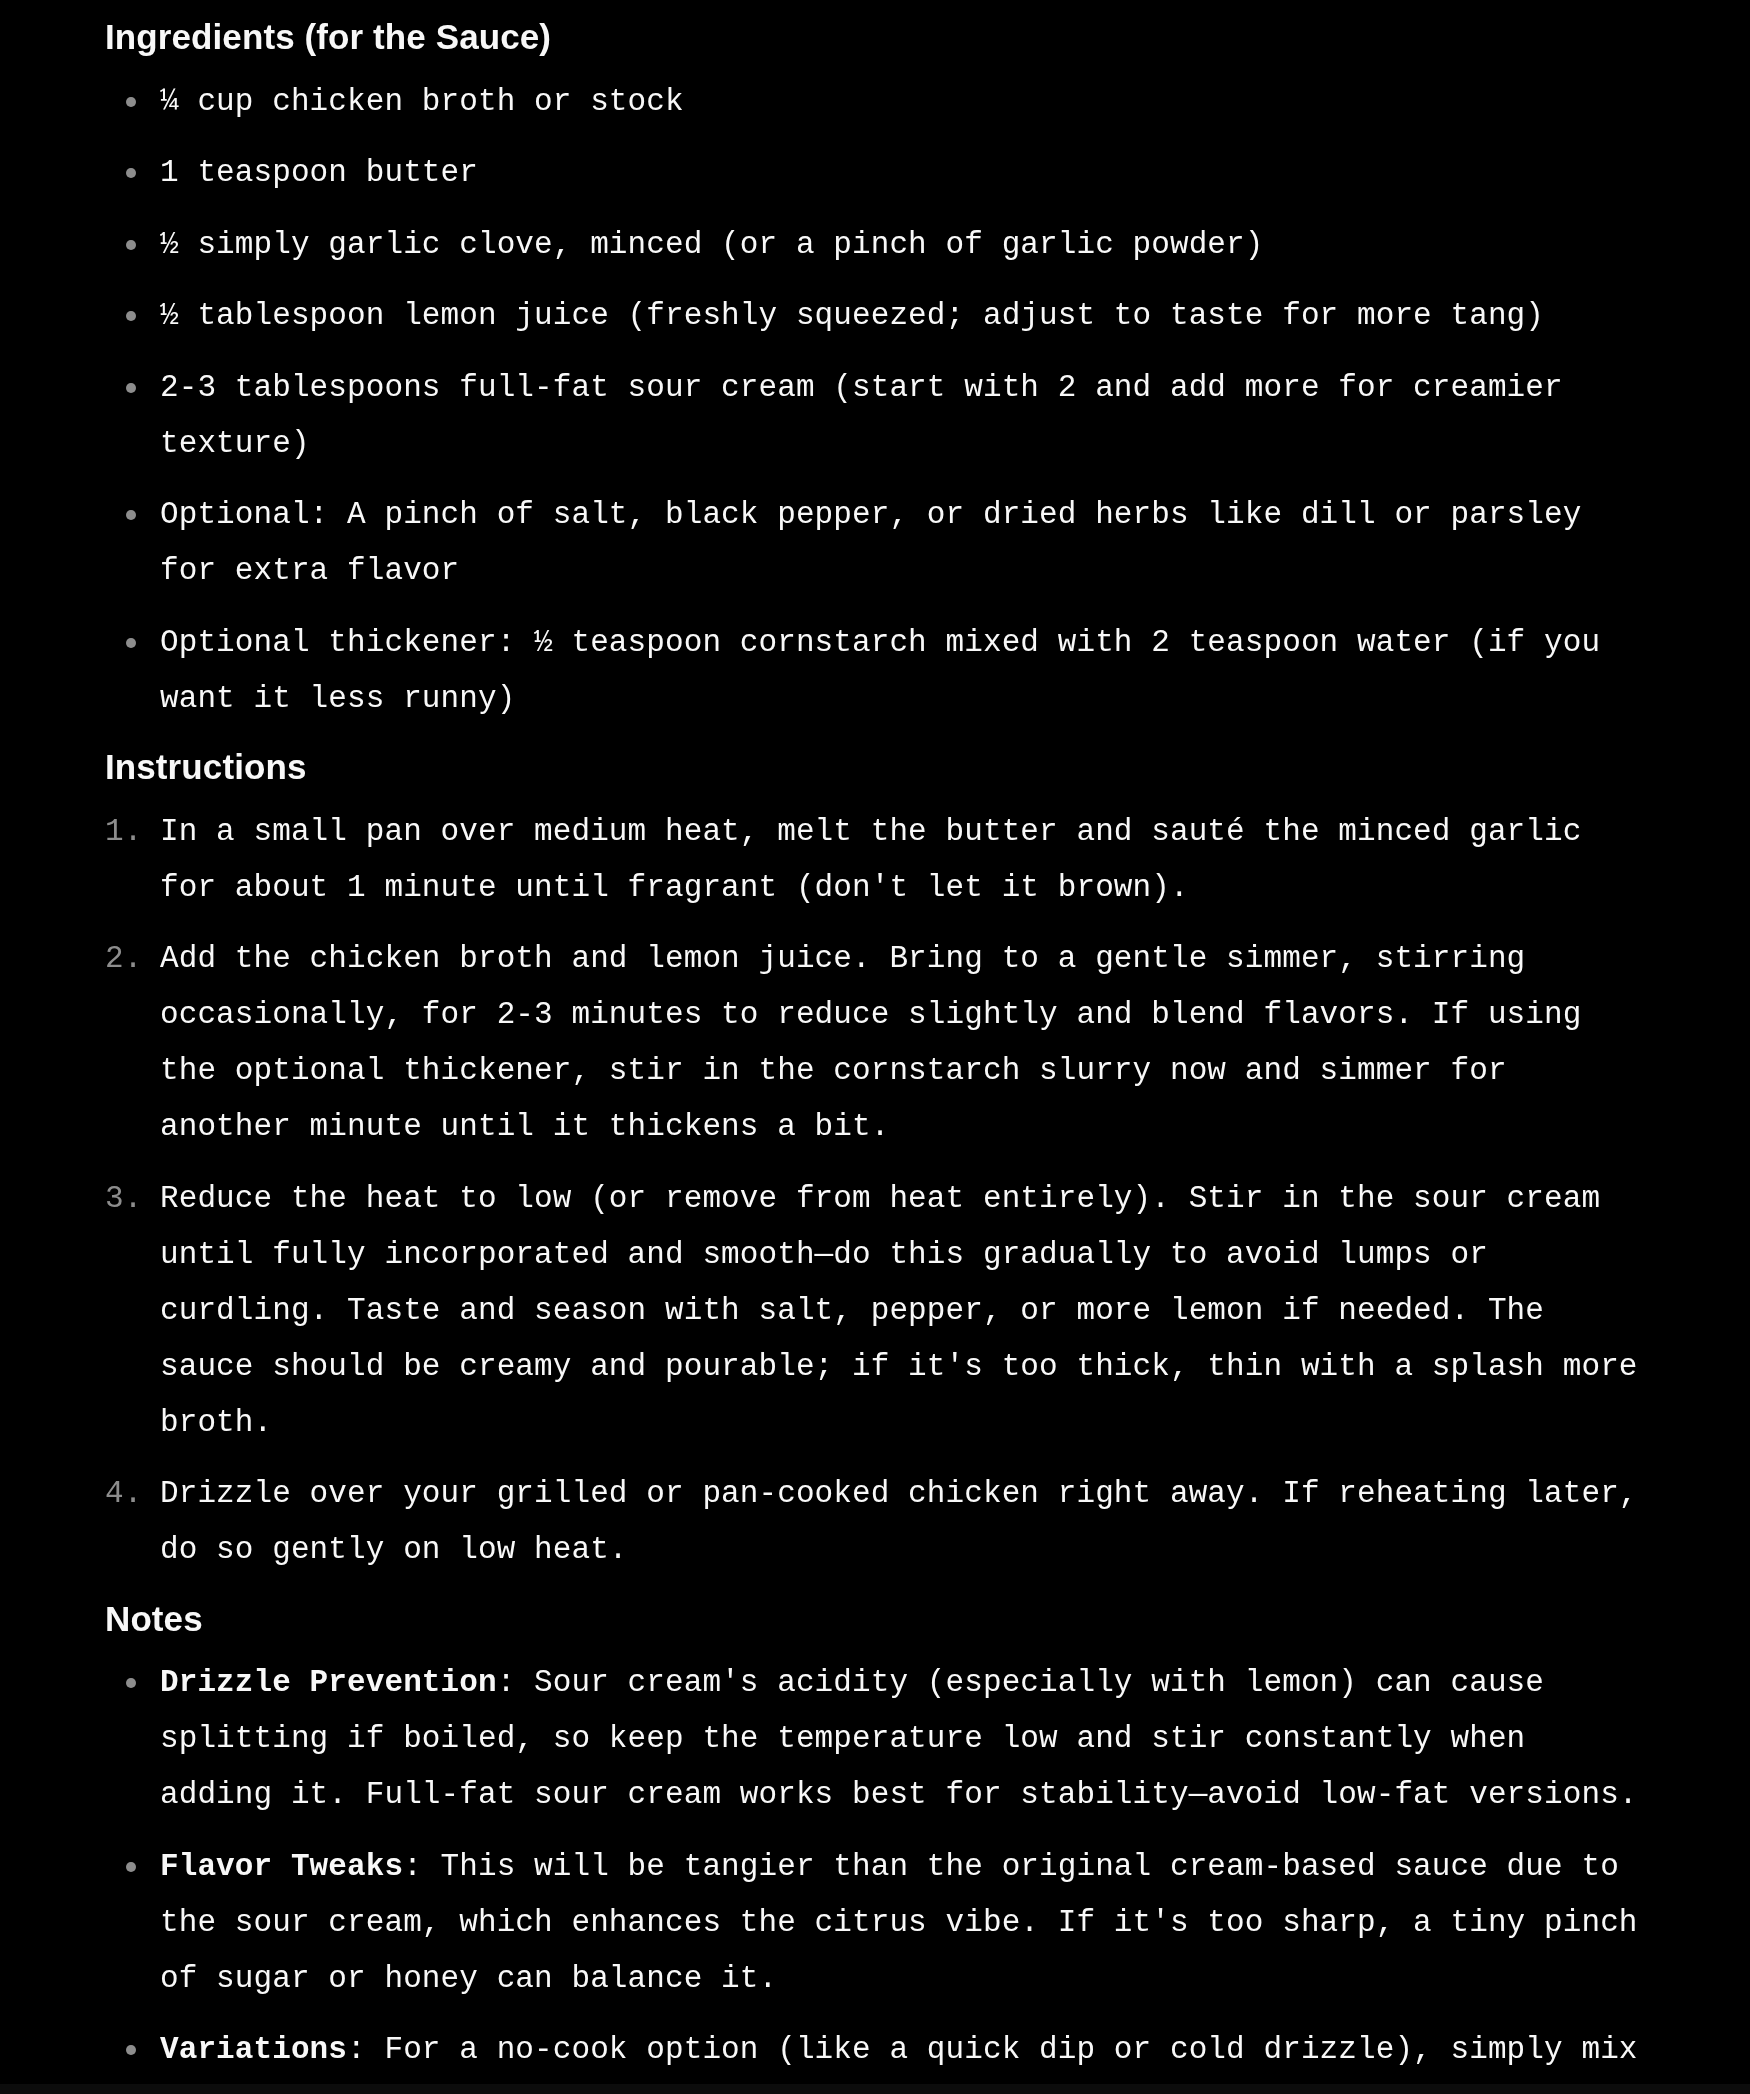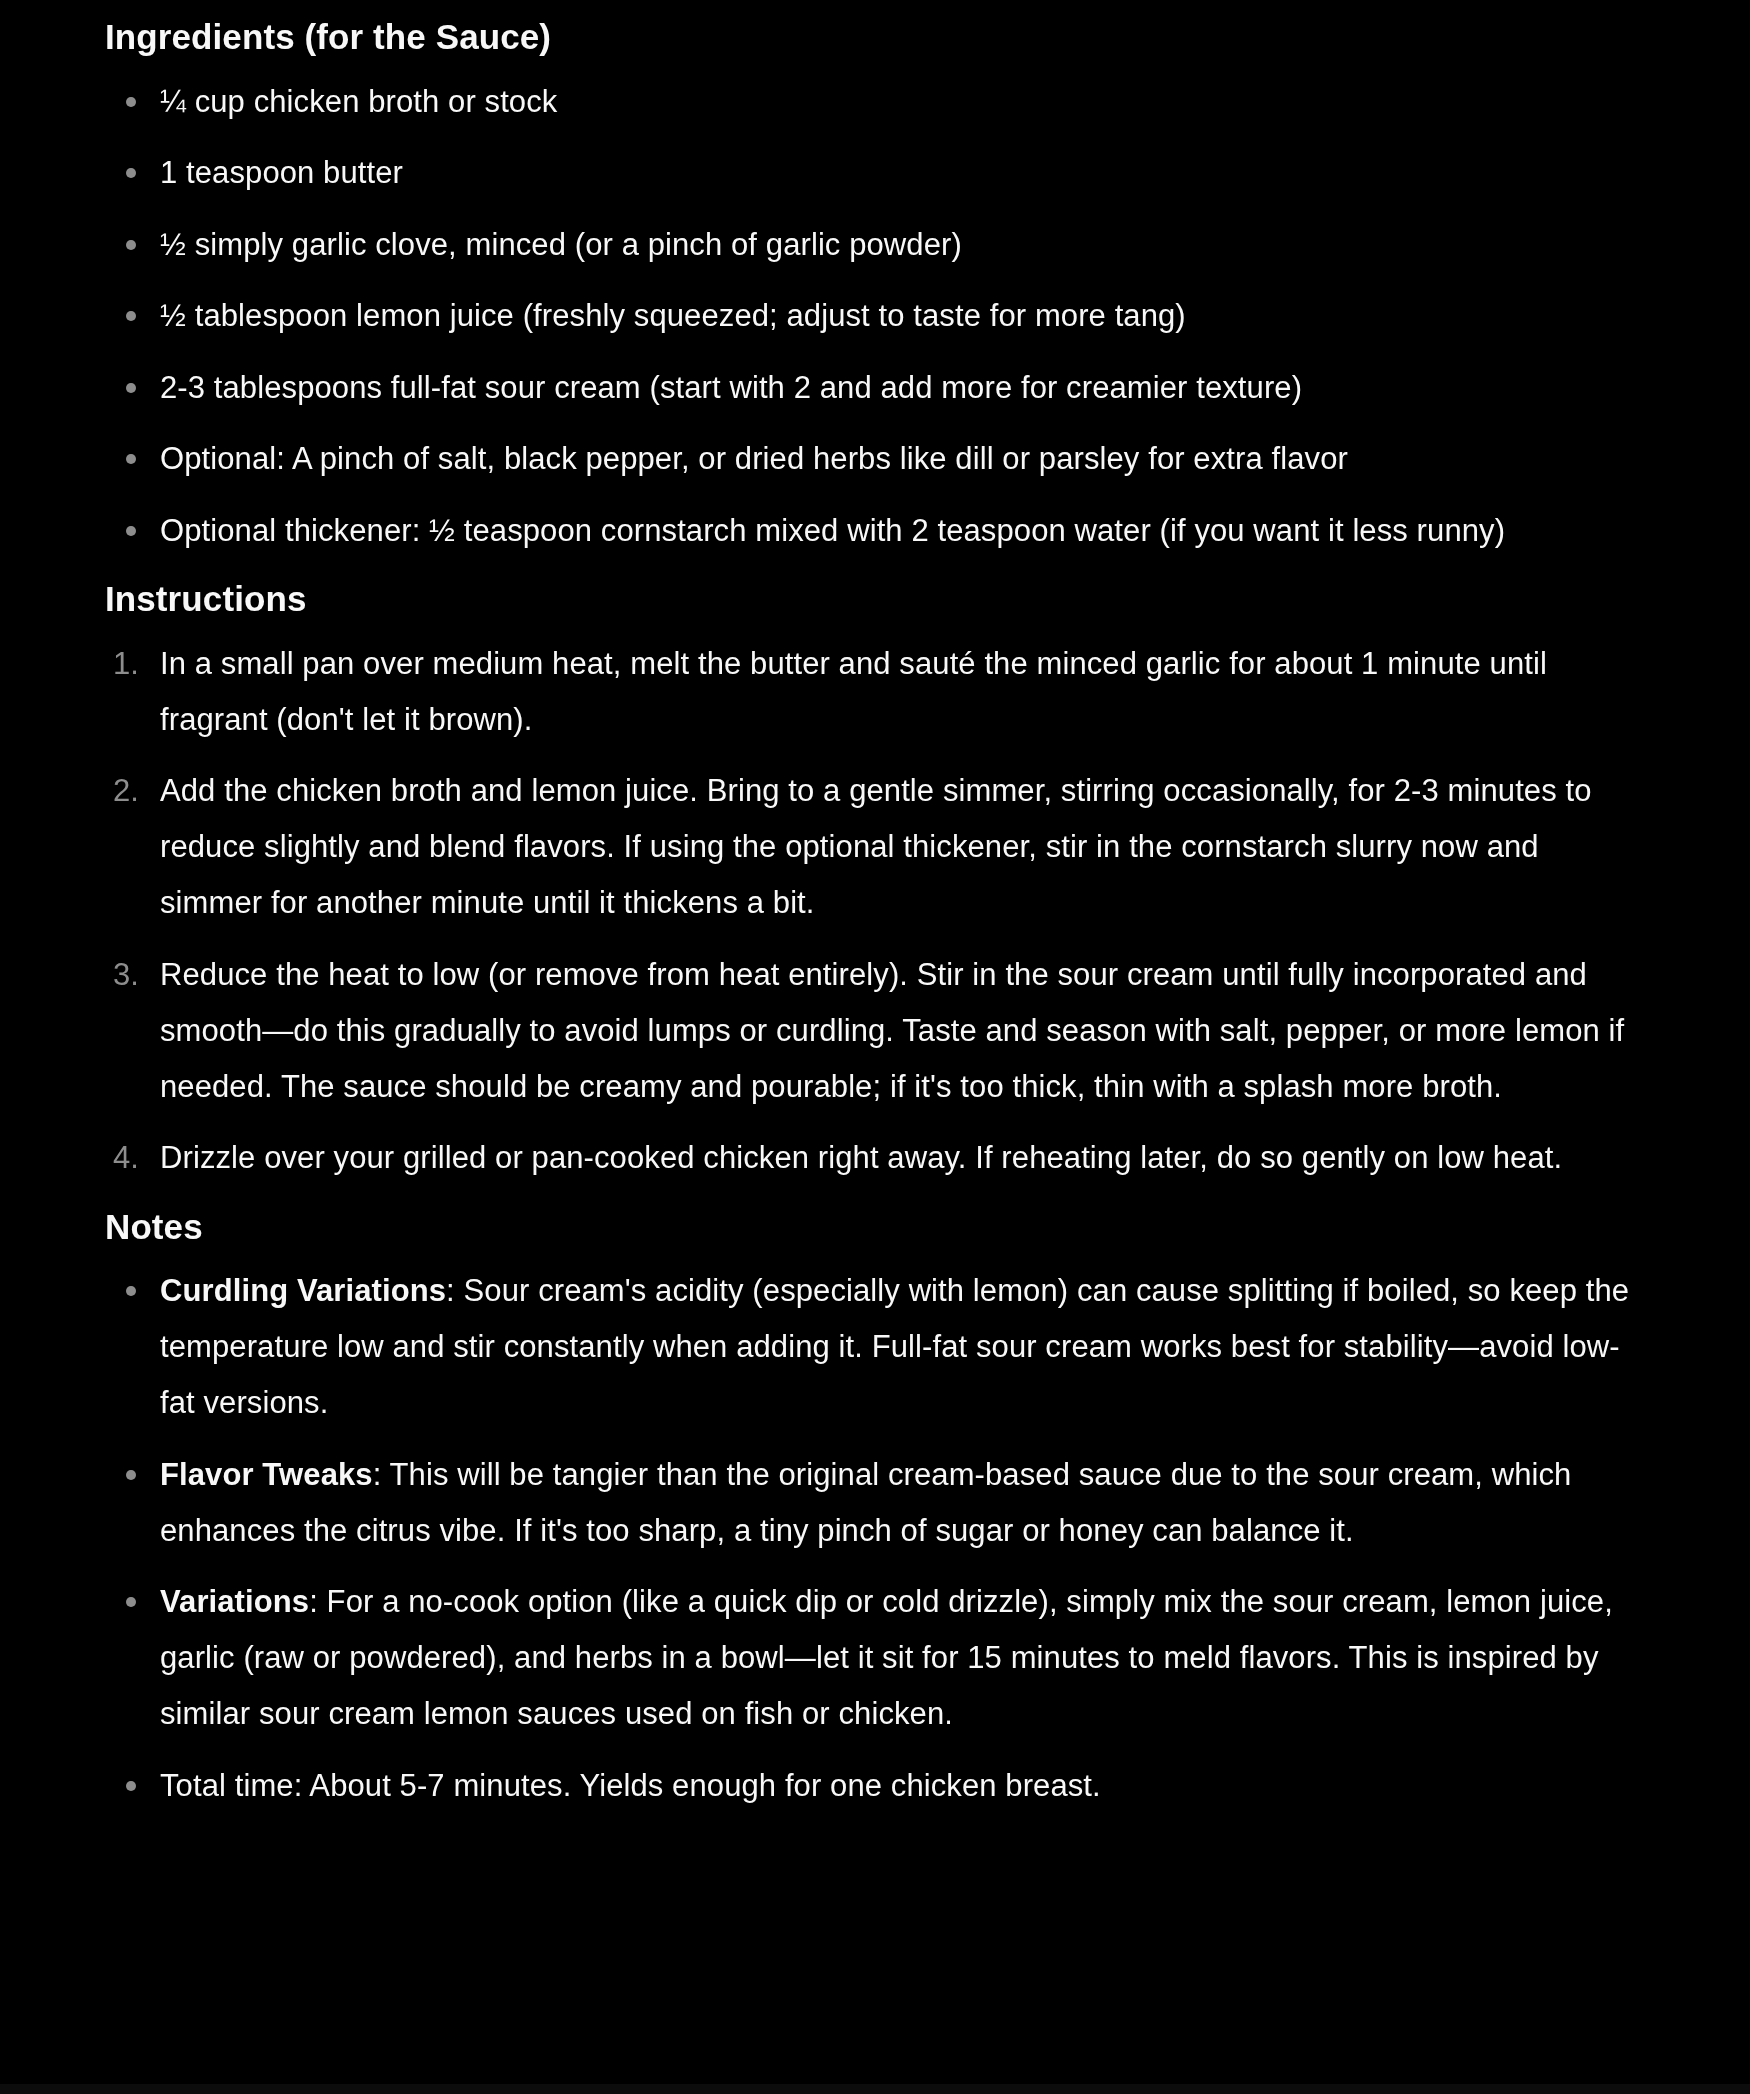--- a/index.html
+++ b/index.html
@@ -31,20 +31,21 @@
     line-height: 41px;
     font-weight: 700;
     margin: 19.6px 0 16.4px 0;
     color: var(--text);
   }
   h3.first { margin-top: 0; }
   ul, ol {
     list-style: none;
     margin: 0;
     padding: 0;
+    font-family: Liberation Mono, monospace;
   }
   li {
     position: relative;
     padding-left: 55px;
     margin-bottom: 15.5px;
   }
   .bullet {
     position: absolute;
     left: 21px;
     top: 23px;
@@ -129,21 +130,21 @@
       <span class="num">4.</span>
       <span>Drizzle over your grilled or pan-cooked chicken right away. If reheating later, do so gently on low heat.</span>
     </li>
   </ol>
 
   <h3>Notes</h3>
 
   <ul>
     <li>
       <span class="bullet"></span>
-      <span class="lead">Curdling Variations</span><span>: Sour cream's acidity (especially with lemon) can cause splitting if boiled, so keep the temperature low and stir constantly when adding it. Full-fat sour cream works best for stability—avoid low-fat versions.</span>
+      <span class="lead">Drizzle Prevention</span><span>: Sour cream's acidity (especially with lemon) can cause splitting if boiled, so keep the temperature low and stir constantly when adding it. Full-fat sour cream works best for stability—avoid low-fat versions.</span>
     </li>
     <li>
       <span class="bullet"></span>
       <span class="lead">Flavor Tweaks</span><span>: This will be tangier than the original cream-based sauce due to the sour cream, which enhances the citrus vibe. If it's too sharp, a tiny pinch of sugar or honey can balance it.</span>
     </li>
     <li>
       <span class="bullet"></span>
       <span class="lead">Variations</span><span>: For a no-cook option (like a quick dip or cold drizzle), simply mix the sour cream, lemon juice, garlic (raw or powdered), and herbs in a bowl—let it sit for 15 minutes to meld flavors. This is inspired by similar sour cream lemon sauces used on fish or chicken.</span>
     </li>
     <li>

